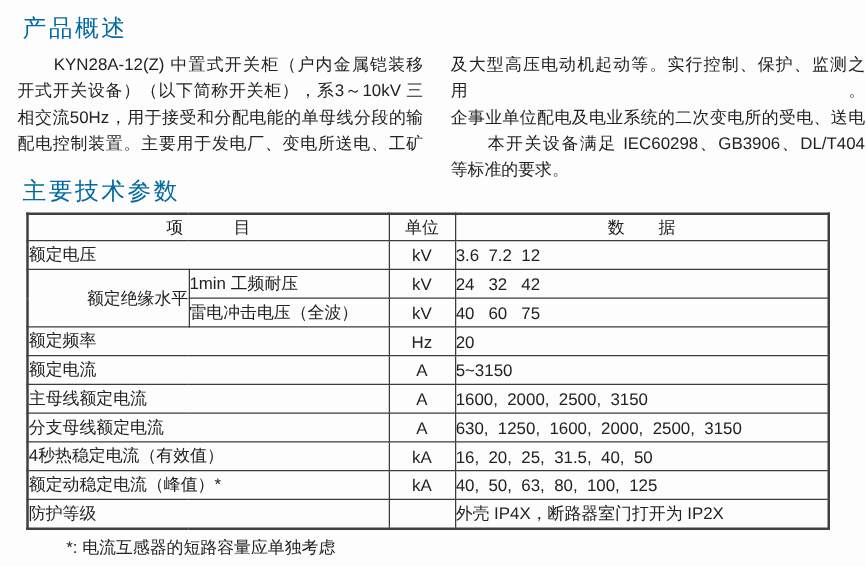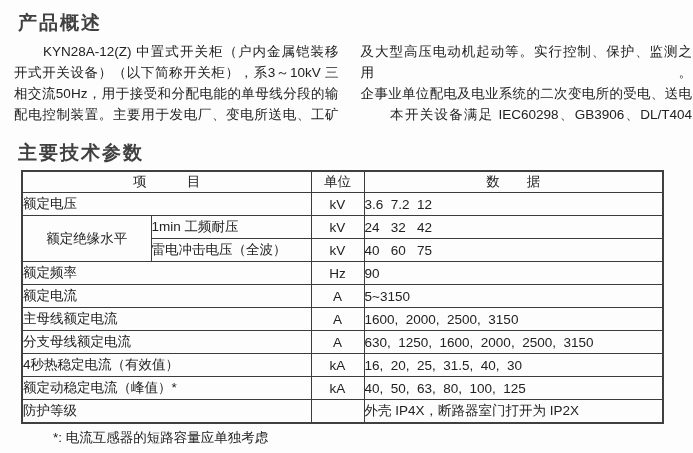--- a/index.html
+++ b/index.html
@@ -9,23 +9,23 @@
     background:#fdfdfd;
     font-family:"Liberation Sans", sans-serif;
     color:#222;
     position:relative;
     overflow:hidden;
   }
   .sec-heading {
     position:absolute;
     margin:0;
     font-size:19px;
-    font-weight:bold;
+    font-weight:normal;
     letter-spacing:2px;
-    color:#404040;
+    color:#0369a1;
   }
   .h-overview { left:18px; top:10px; }
   .h-params   { left:18px; top:140px; }
 
   .cols {
     position:absolute;
     left:14px; top:41px;
     width:678px;
     display:flex;
     gap:22px;
@@ -49,21 +49,21 @@
     border:1px solid #3c3c3c;
     padding:0;
     font-weight:normal;
     vertical-align:middle;
     overflow:hidden;
   }
   table.spec th { height:20px; }
   table.spec td { height:22px; }
   .hc { text-align:center; white-space:pre; }
   .cell-item  { text-align:left; padding-left:36px; white-space:pre;margin-top:30px; }
-  .cell-group { text-align:center; }
+  .cell-group { text-align:right; }
   .cell-sub   { text-align:left; padding-left:12px; }
   .cell-unit  { text-align:center;margin-left:27px; }
   .cell-data  { text-align:left; padding-left:38px; white-space:pre; }
 
   .footnote {
     position:absolute;
     left:17px; top:429px;
     font-size:13.5px;
     color:#222;
     margin-left:36px;
@@ -80,20 +80,21 @@
     <div class="col col-left">
       <div class="tline just">　　KYN28A-12(Z) 中置式开关柜（户内金属铠装移</div>
       <div class="tline just">开式开关设备）（以下简称开关柜），系3～10kV 三</div>
       <div class="tline just">相交流50Hz，用于接受和分配电能的单母线分段的输</div>
       <div class="tline just">配电控制装置。主要用于发电厂、变电所送电、工矿</div>
     </div>
     <div class="col col-right">
       <div class="tline just">及大型高压电动机起动等。实行控制、保护、监测之用。</div>
       <div class="tline just">企事业单位配电及电业系统的二次变电所的受电、送电</div>
       <div class="tline just">　　本开关设备满足 IEC60298、GB3906、DL/T404</div>
+      <div class="tline">等标准的要求。</div>
     </div>
   </div>
 
   <h1 class="sec-heading h-params">主要技术参数</h1>
 
   <table class="spec">
     <colgroup>
       <col style="width:129px">
       <col style="width:160px">
       <col style="width:53px">
@@ -117,41 +118,41 @@
         <td class="cell-data">24   32   42</td>
       </tr>
       <tr>
         <td class="cell-sub">雷电冲击电压（全波）</td>
         <td class="cell-unit">kV</td>
         <td class="cell-data">40   60   75</td>
       </tr>
       <tr>
         <td colspan="2" class="cell-item">额定频率</td>
         <td class="cell-unit">Hz</td>
-        <td class="cell-data">90</td>
+        <td class="cell-data">20</td>
       </tr>
       <tr>
         <td colspan="2" class="cell-item">额定电流</td>
         <td class="cell-unit">A</td>
         <td class="cell-data">5~3150</td>
       </tr>
       <tr>
         <td colspan="2" class="cell-item">主母线额定电流</td>
         <td class="cell-unit">A</td>
         <td class="cell-data">1600,  2000,  2500,  3150</td>
       </tr>
       <tr>
         <td colspan="2" class="cell-item">分支母线额定电流</td>
         <td class="cell-unit">A</td>
         <td class="cell-data">630,  1250,  1600,  2000,  2500,  3150</td>
       </tr>
       <tr>
         <td colspan="2" class="cell-item">4秒热稳定电流（有效值）</td>
         <td class="cell-unit">kA</td>
-        <td class="cell-data">16,  20,  25,  31.5,  40,  30</td>
+        <td class="cell-data">16,  20,  25,  31.5,  40,  50</td>
       </tr>
       <tr>
         <td colspan="2" class="cell-item">额定动稳定电流（峰值）*</td>
         <td class="cell-unit">kA</td>
         <td class="cell-data">40,  50,  63,  80,  100,  125</td>
       </tr>
       <tr>
         <td colspan="2" class="cell-item">防护等级</td>
         <td class="cell-unit"></td>
         <td class="cell-data">外壳 IP4X，断路器室门打开为 IP2X</td>

